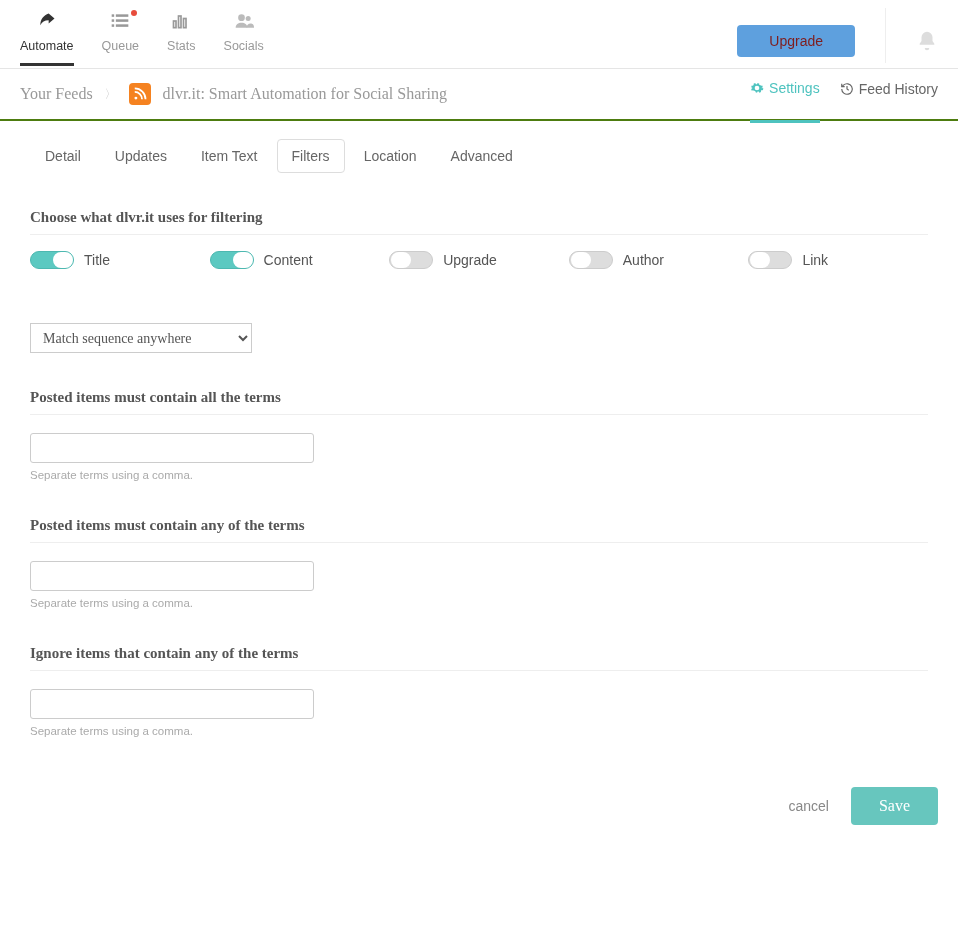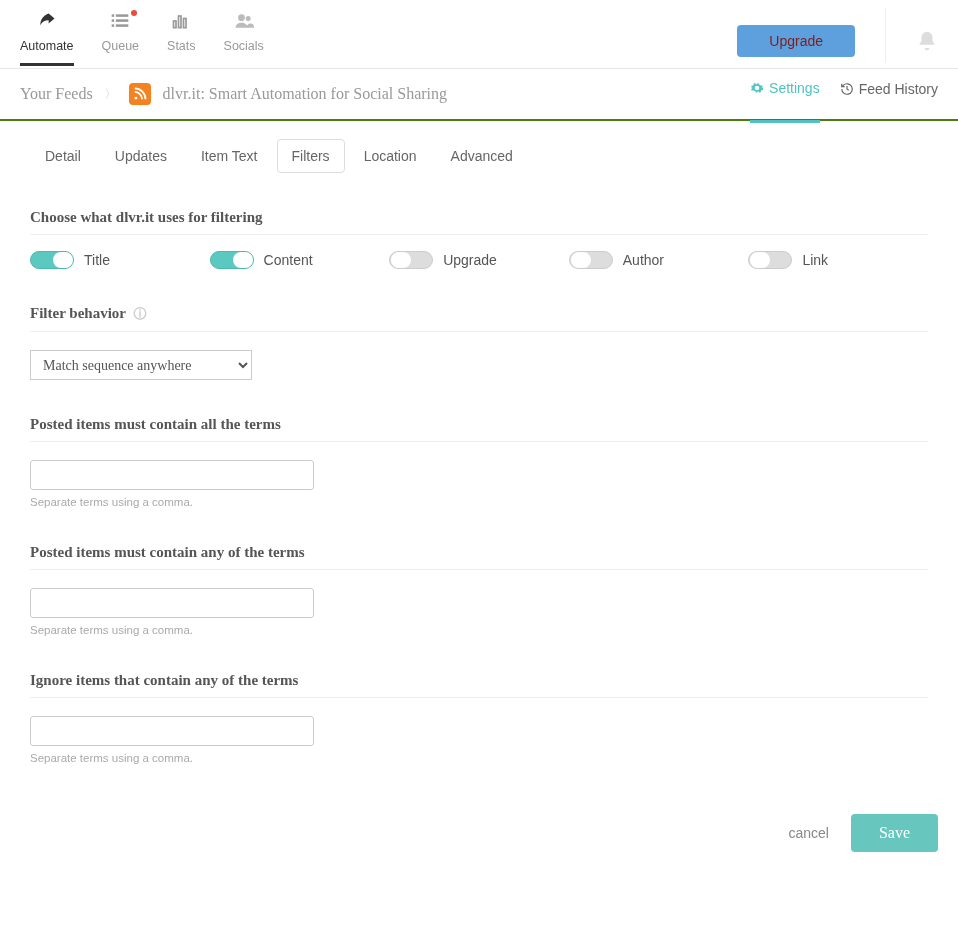--- a/index.html
+++ b/index.html
@@ -172,23 +172,20 @@
     <div class="toggle-item">
       <div class="toggle">
           <div class="knob"></div>
         </div>
       <span>Link</span>
     </div>
   </div>
 </div>
 
 <div class="section">
-  <div class="section-title">
-    <span>Filter behavior</span>&nbsp;&nbsp;<span class="info-icon">ⓘ</span>
-  </div>
   <div class="select-wrap">
     <select class="filter-select">
       <option>Match sequence anywhere</option>
     </select>
   </div>
 </div>
 
 <div class="section">
   <div class="section-title">Posted items must contain all the terms</div>
   <input class="text-input" type="text" style="">

